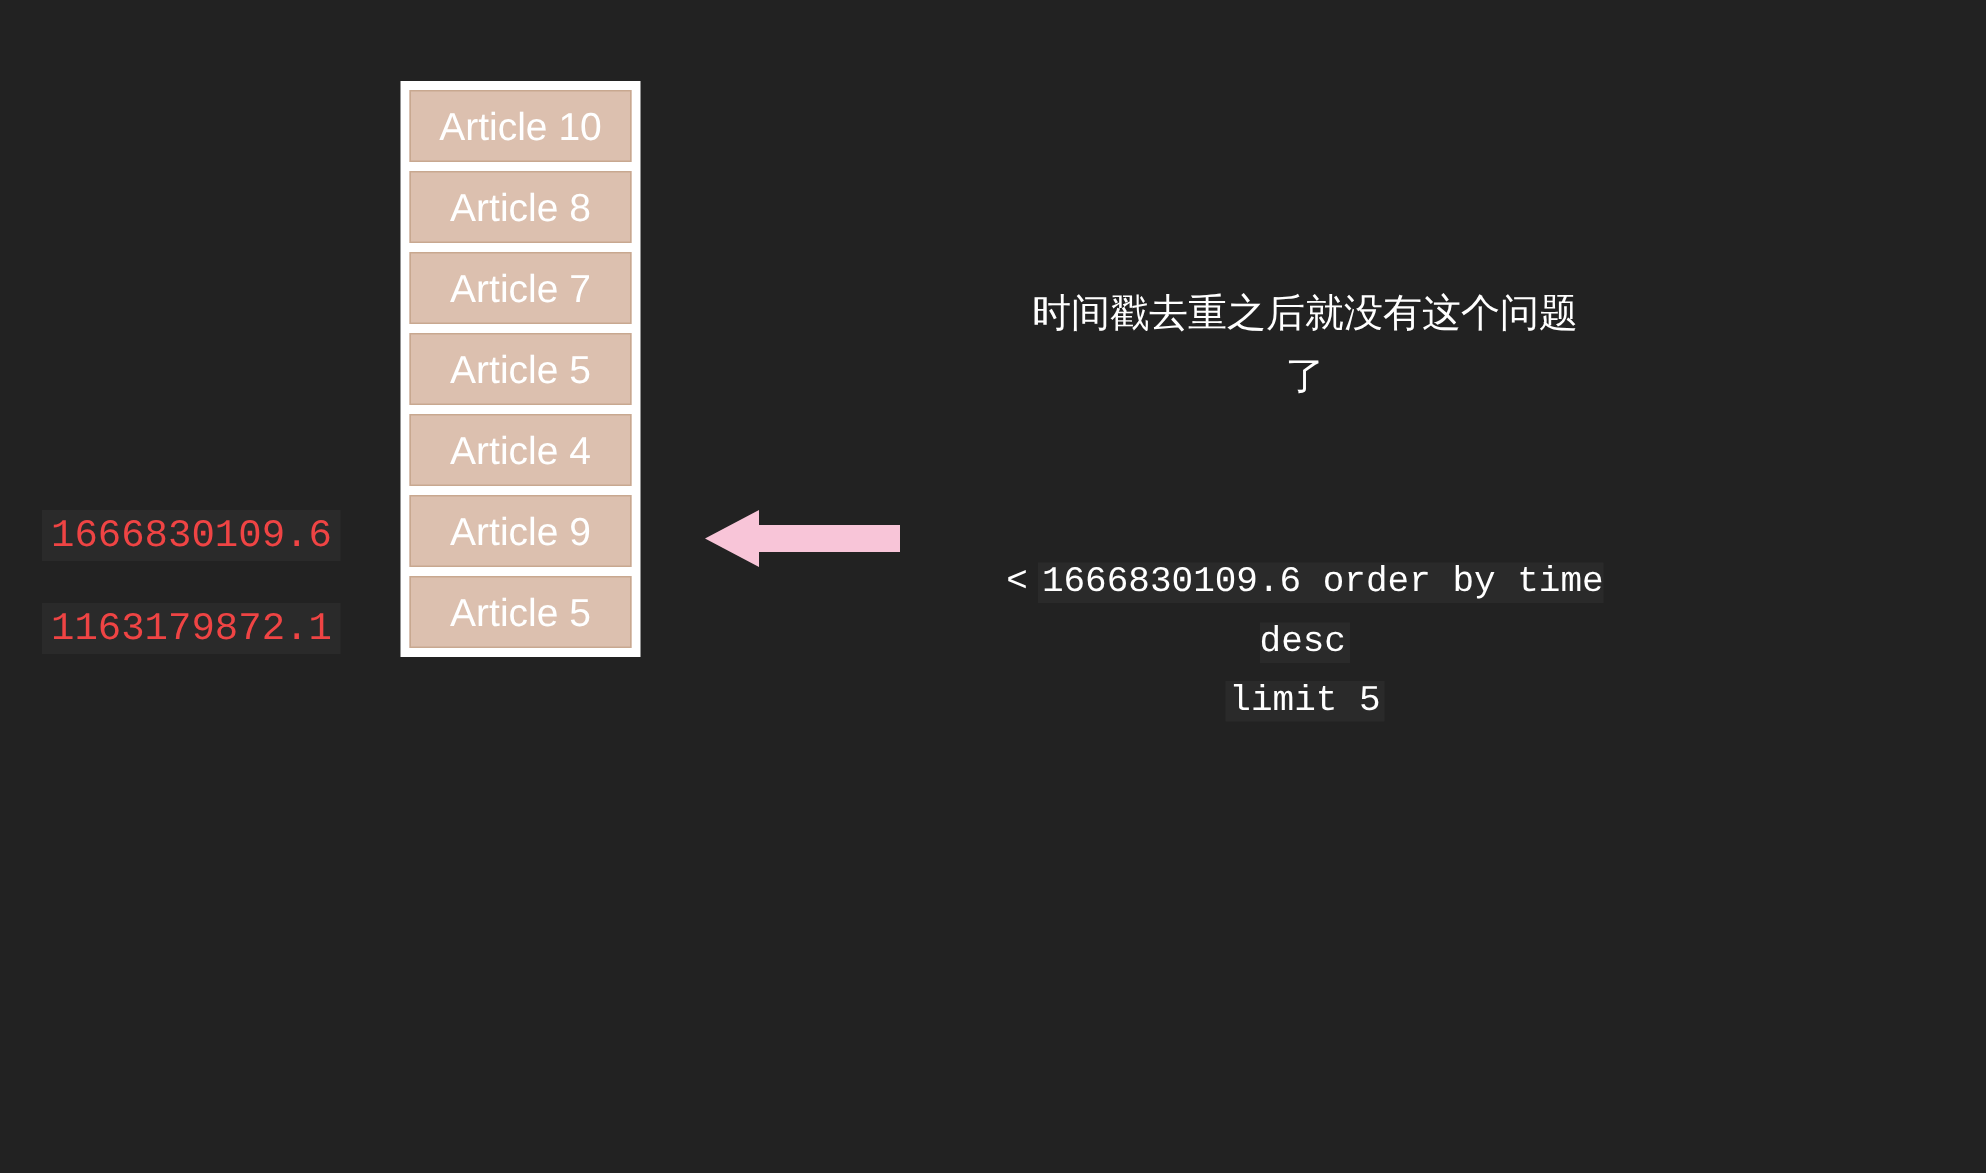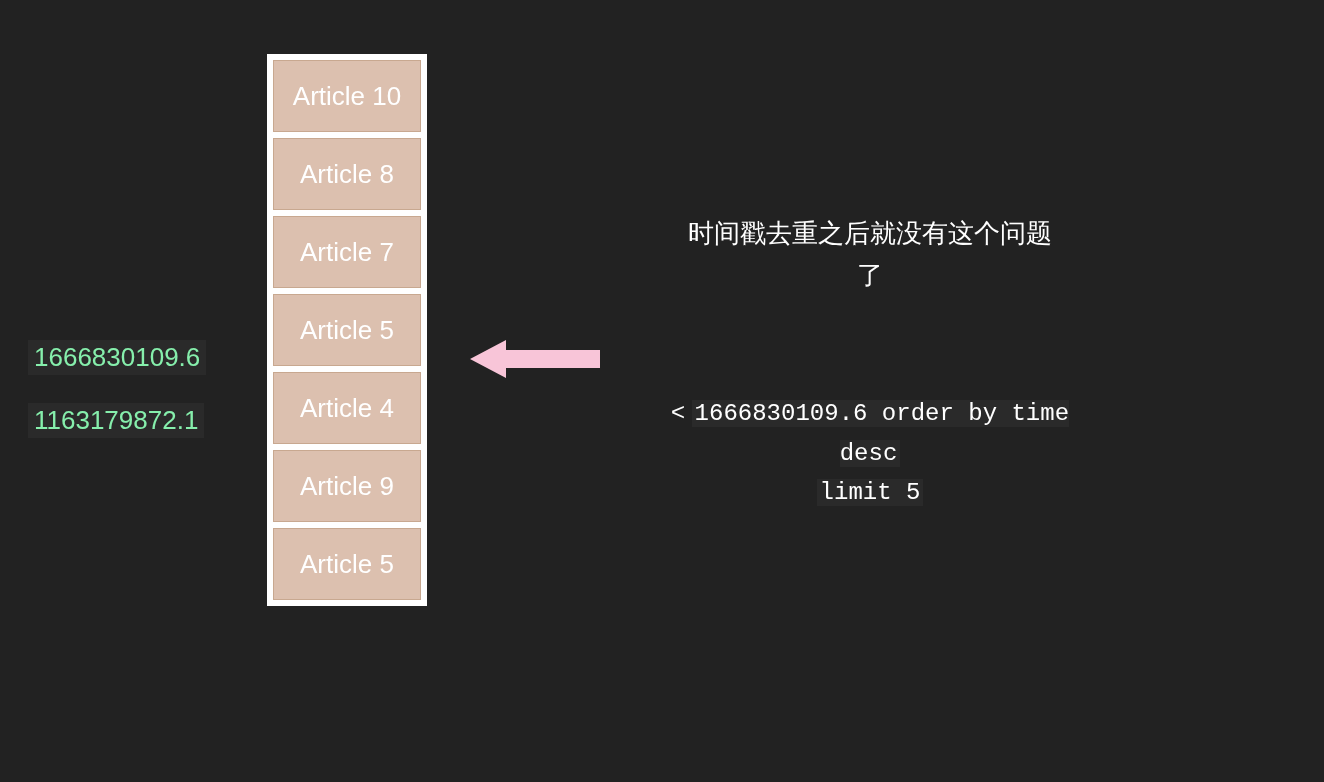--- a/index.html
+++ b/index.html
@@ -11,43 +11,43 @@
     font-family: Arial, Helvetica, sans-serif;
     overflow: hidden;
   }
   .timestamps {
     position: absolute;
     left: 28px;
     top: 340px;
   }
   .timestamp {
     background: #2a2a2a;
-    color: #86efac;
-    font-family: Liberation Sans, sans-serif;
+    color: #ef4444;
+    font-family: Liberation Mono, monospace;
     font-size: 26px;
     padding: 2px 6px;
     margin-bottom: 28px;
     display: inline-block;
   }
   .article-list {
     position: absolute;
     left: 267px;
     top: 54px;
     background: #ffffff;
     padding: 6px;
     display: flex;
     flex-direction: column;
     gap: 6px;
   }
   .article-item {
     background: #dcc0af;
     color: #ffffff;
     font-size: 26px;
     width: 148px;
-    height: 72px;
+    height: 48px;
     display: flex;
     align-items: center;
     justify-content: center;
     border: 1px solid #c8a890;
   }
   .arrow-container {
     position: absolute;
     left: 470px;
     top: 336px;
   }
@@ -56,21 +56,20 @@
     left: 640px;
     top: 188px;
     width: 460px;
     color: #ffffff;
     text-align: center;
   }
   .comment-text {
     font-size: 26px;
     line-height: 1.6;
     margin-bottom: 60px;
-    margin-top: 25px;
   }
   .sql-text {
     font-size: 24px;
     line-height: 1.55;
     font-family: Arial, Helvetica, sans-serif;
   }
   .sql-text .mono {
     font-family: "Courier New", monospace;
     background: #2a2a2a;
     padding: 0 3px;

